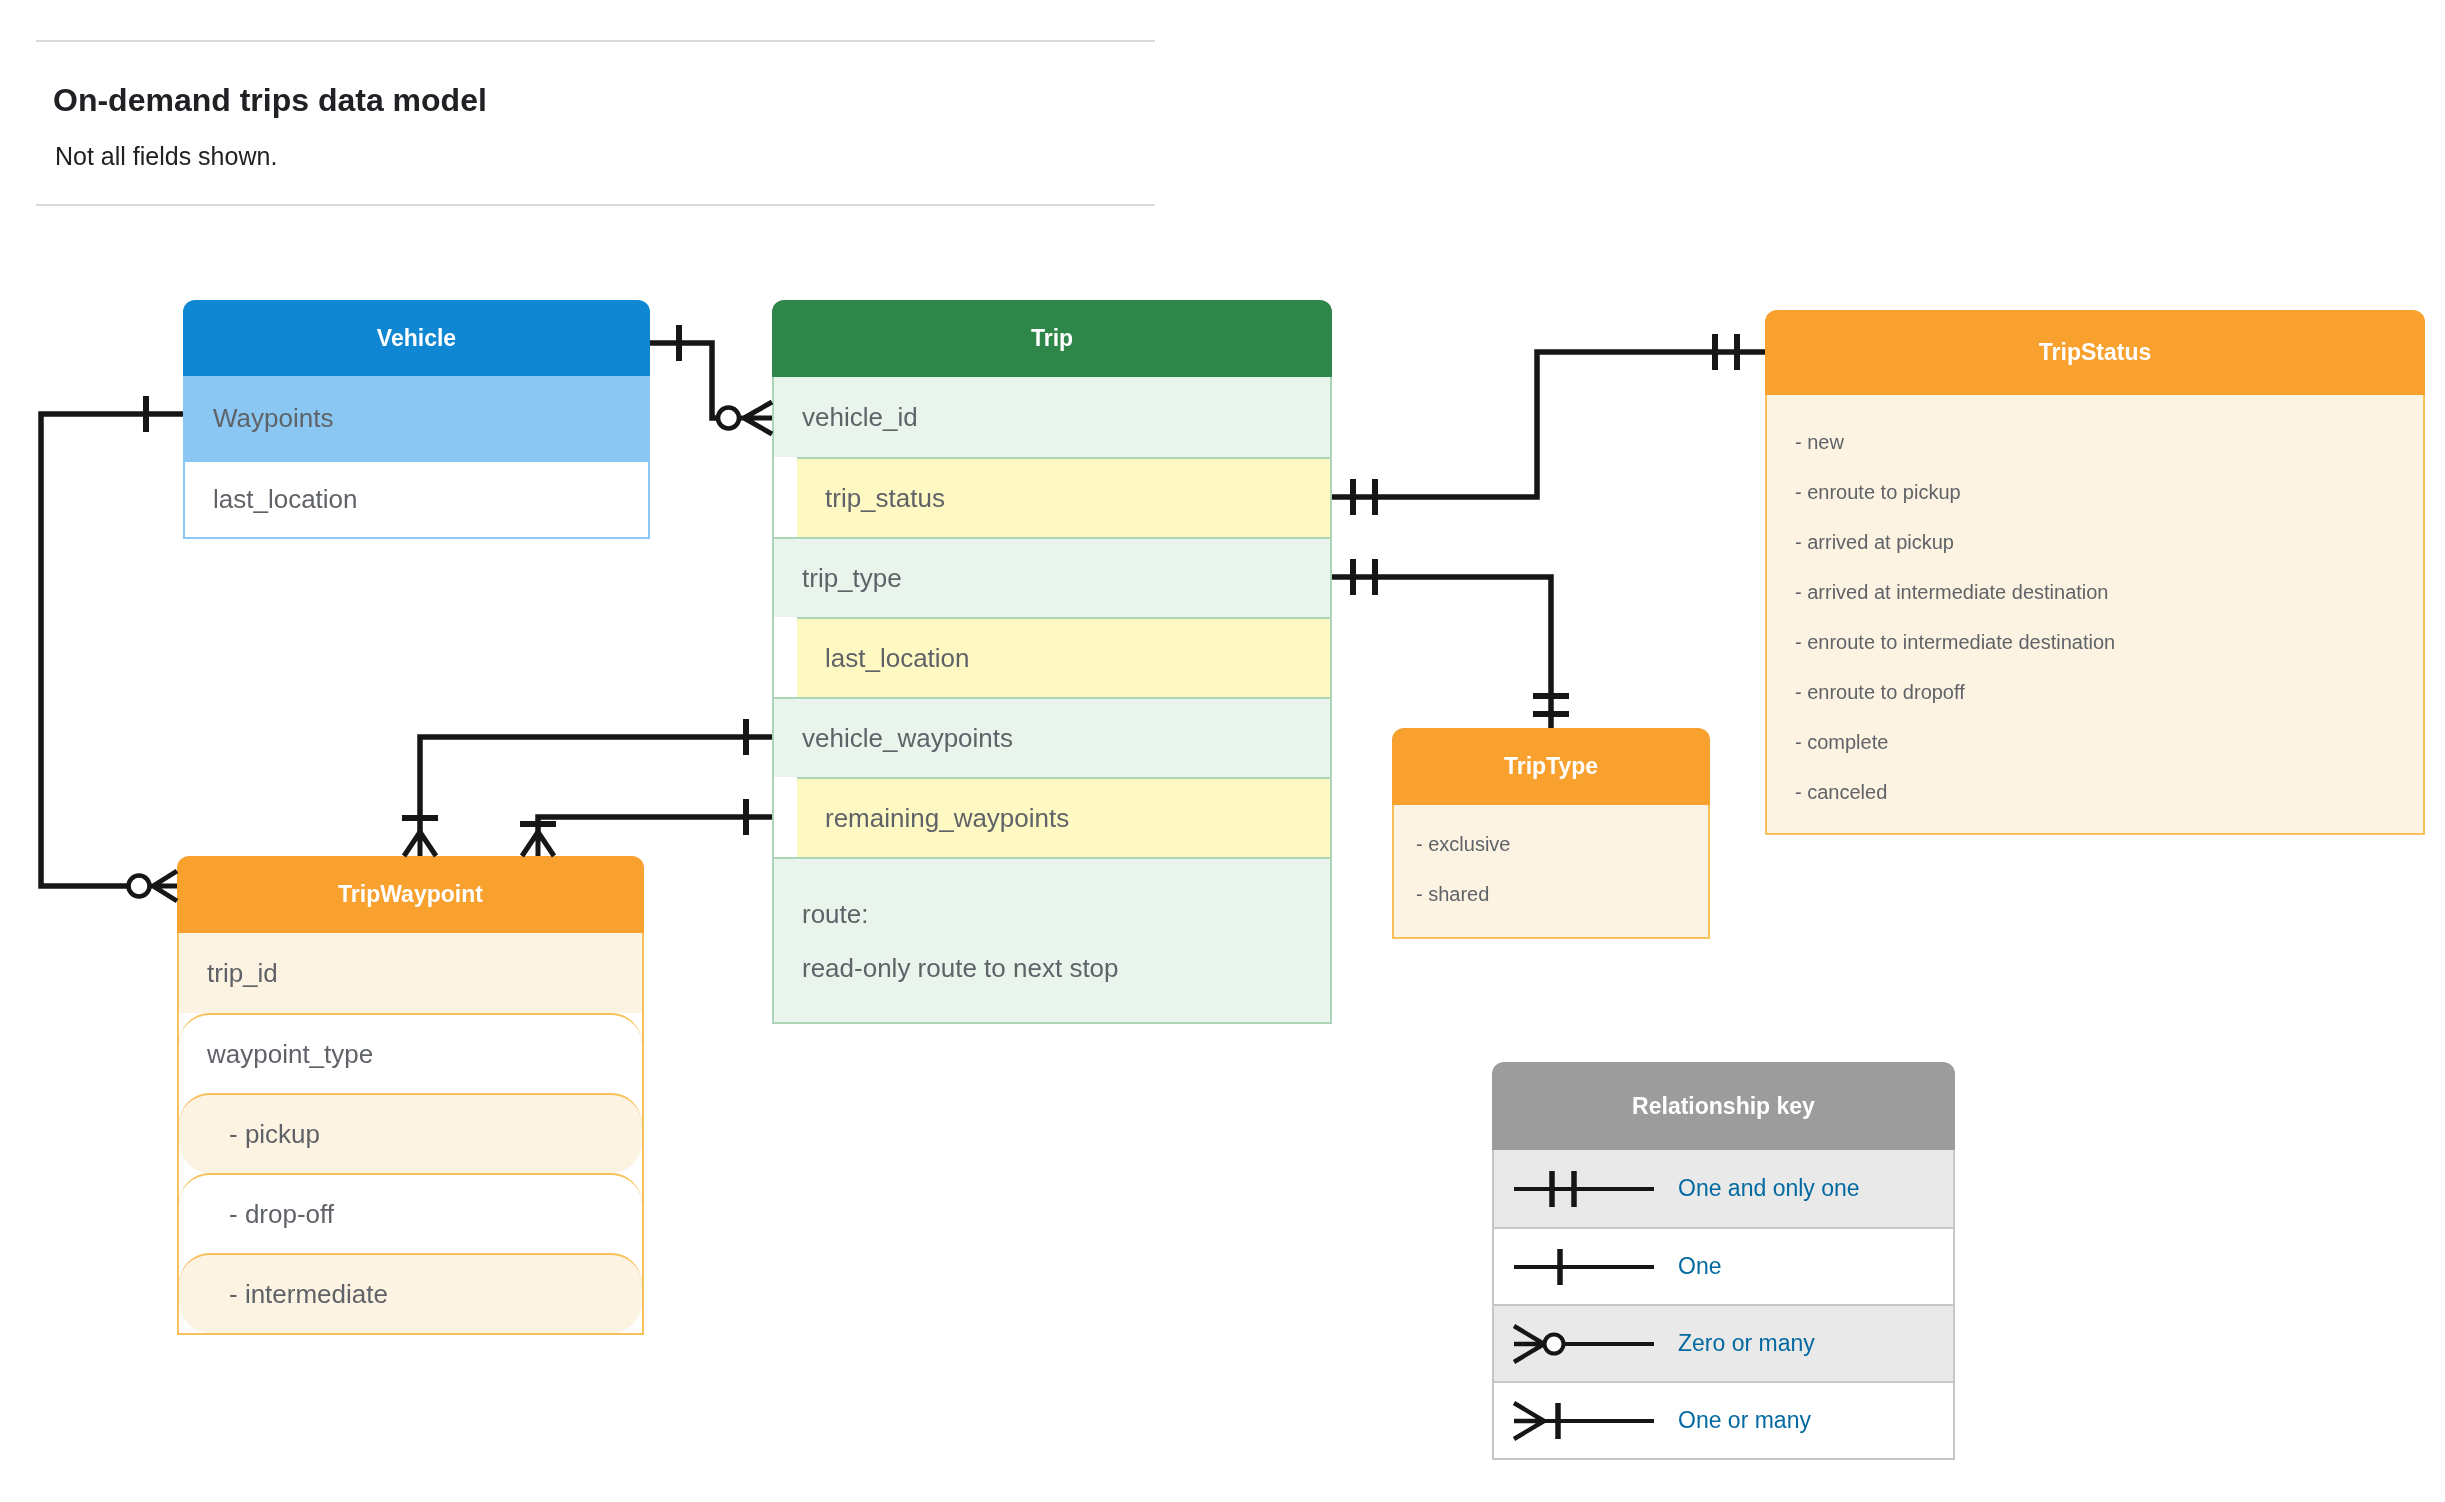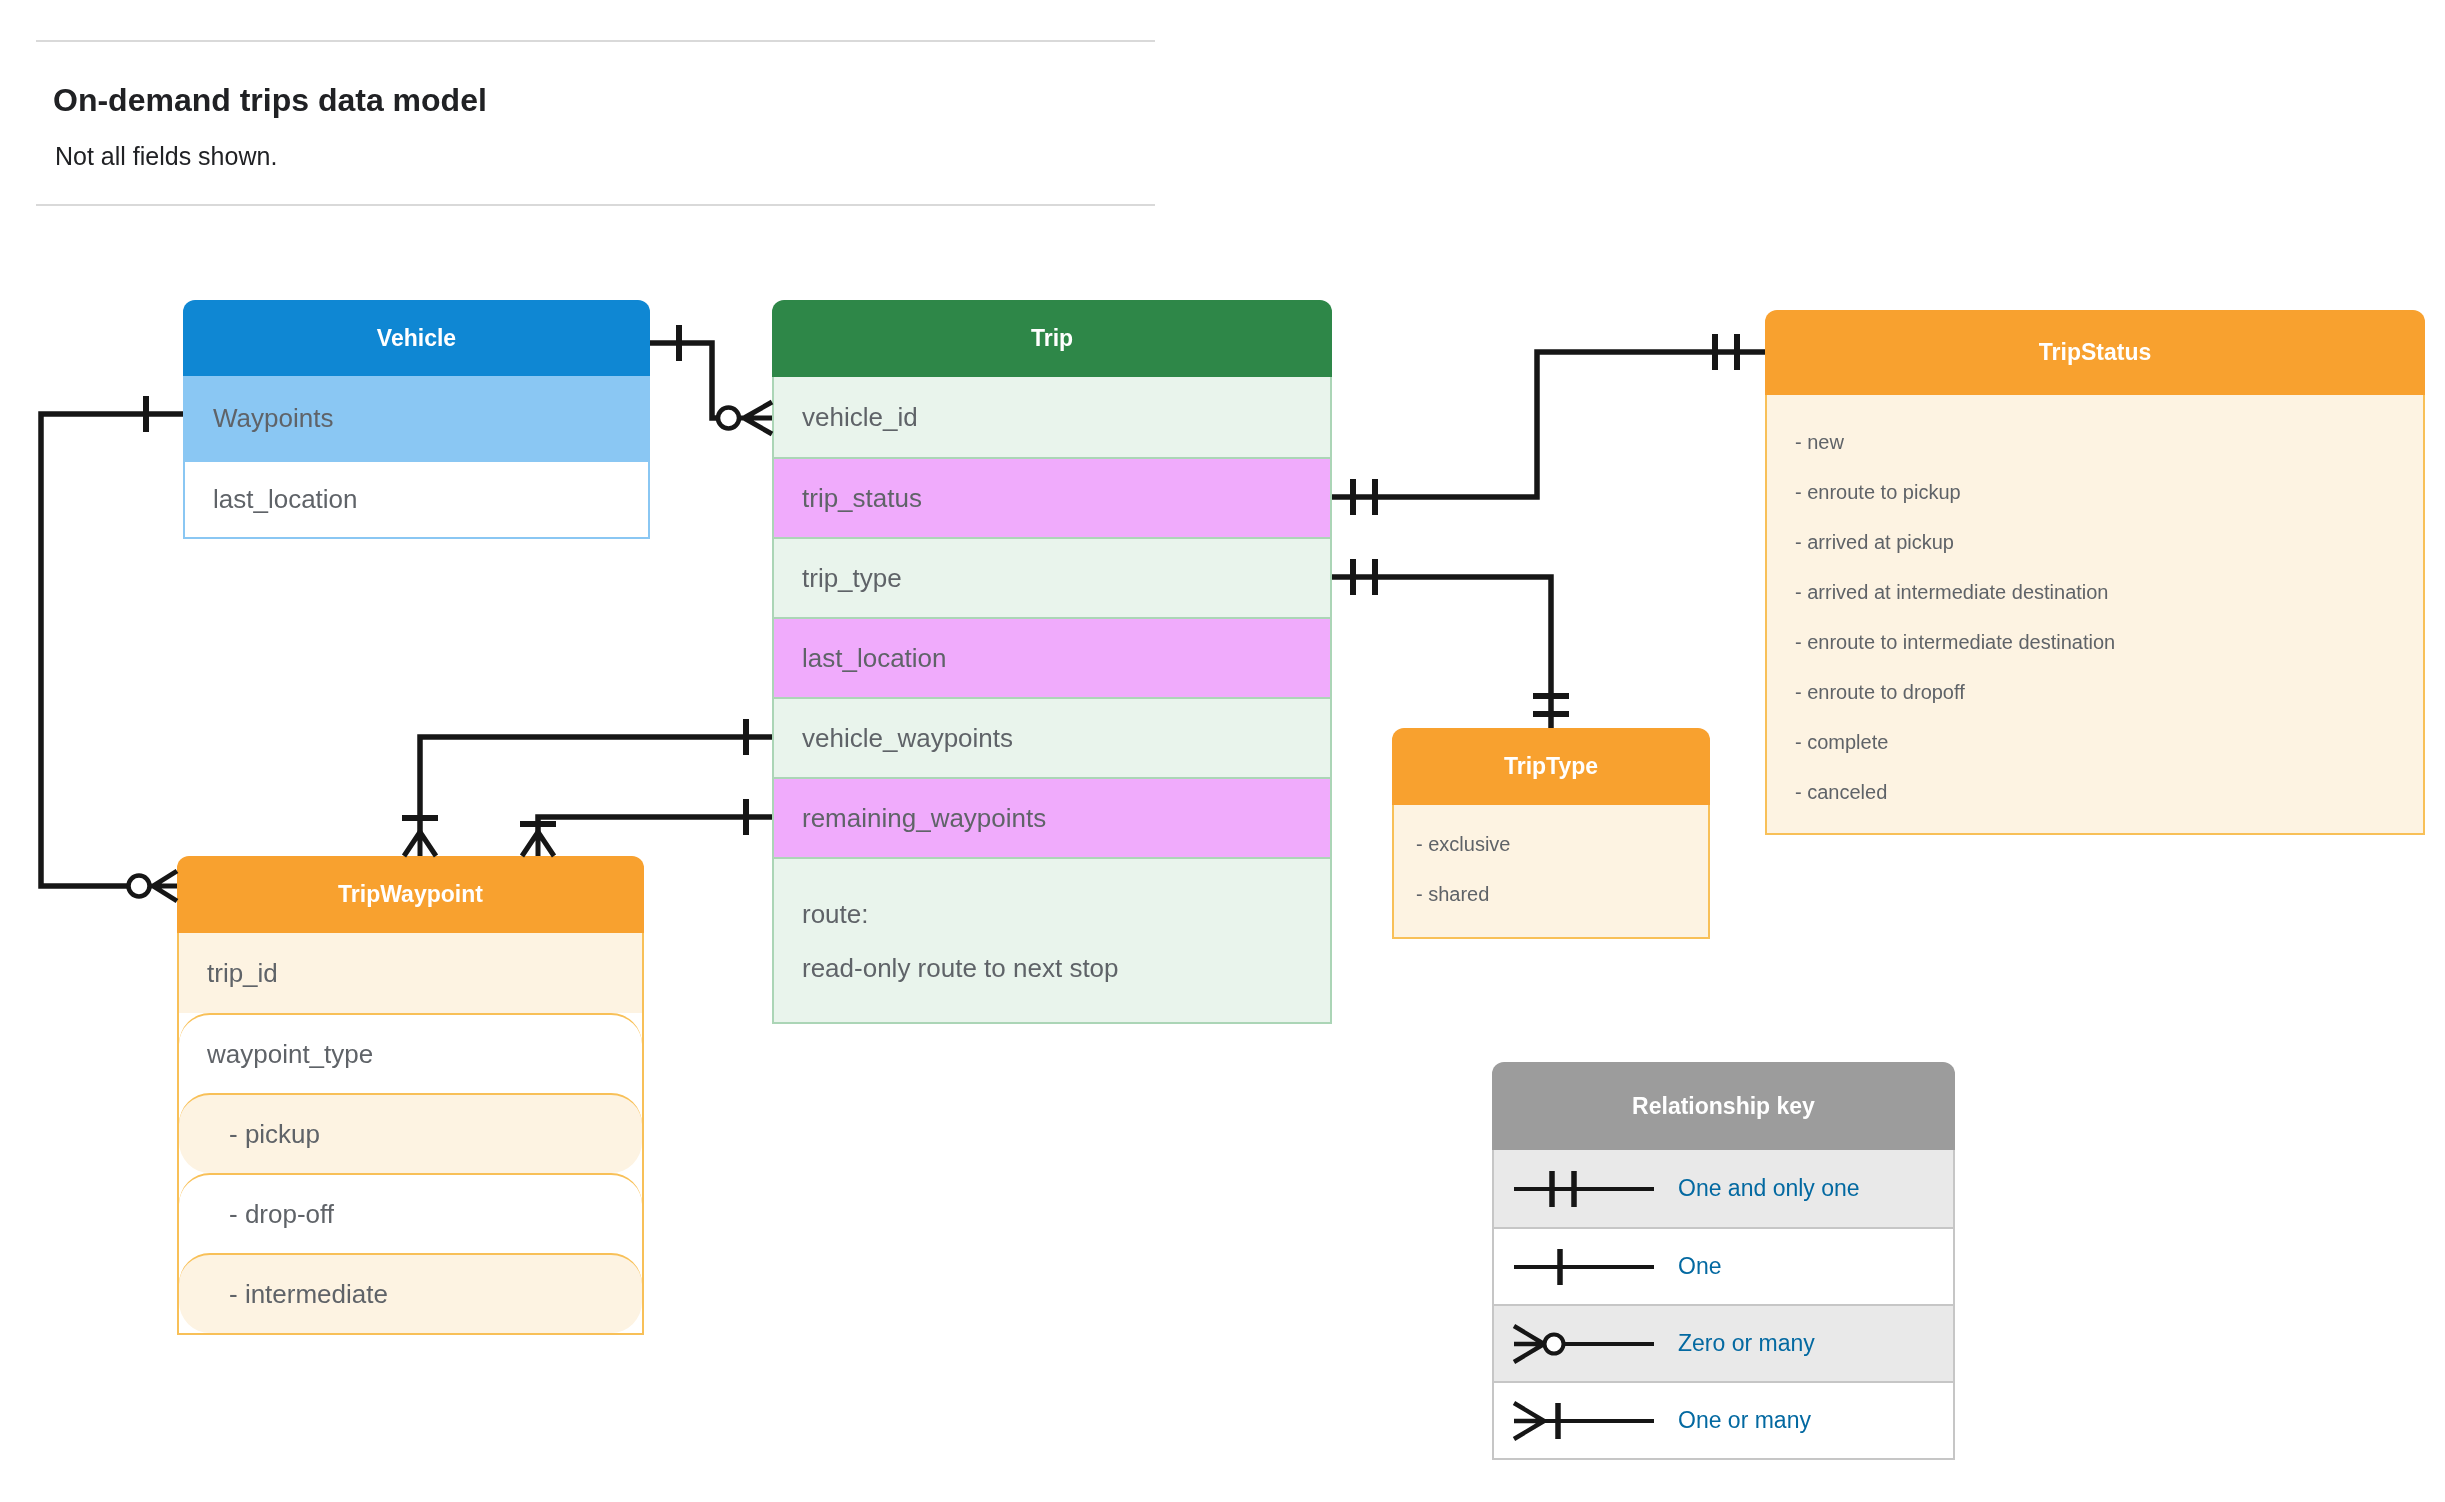--- a/index.html
+++ b/index.html
@@ -29,21 +29,21 @@
   .vehicle .ebody{border-color:#8ac7f3;}
   .vehicle .erow{height:84px;background:#8ac7f3;}
   .vehicle .erow.white{height:77px;background:#fff;border-top:2px solid #8ac7f3;}
 
   
   .trip .ehead{background:#2e8748;height:77px;}
   .trip .ebody{border-color:#abd5b6;}
   .trip .erow{height:80px;}
   .trip .erow.bdr{border-color:#abd5b6;}
   .trip .ltg{background:#e9f4ec;}
-  .trip .white{background:#f0abfc;}
+  .trip .white{background:#fef9c3;margin-left:23px;}
   .trip .route{height:165px;display:block;padding-top:28px;line-height:54px;}
 
   
   .orange .ehead{background:#f8a12f;}
   .orange .ebody{border-color:#f8c058;}
   .orange .cream{background:#fdf3e2;}
   .orange .white{background:#fff;}
   .tripstatus .ehead{height:85px;}
   .tripstatus .ebody{background:#fdf3e2;padding:22px 0 16px 28px;}
   .triptype .ehead{height:77px;}

